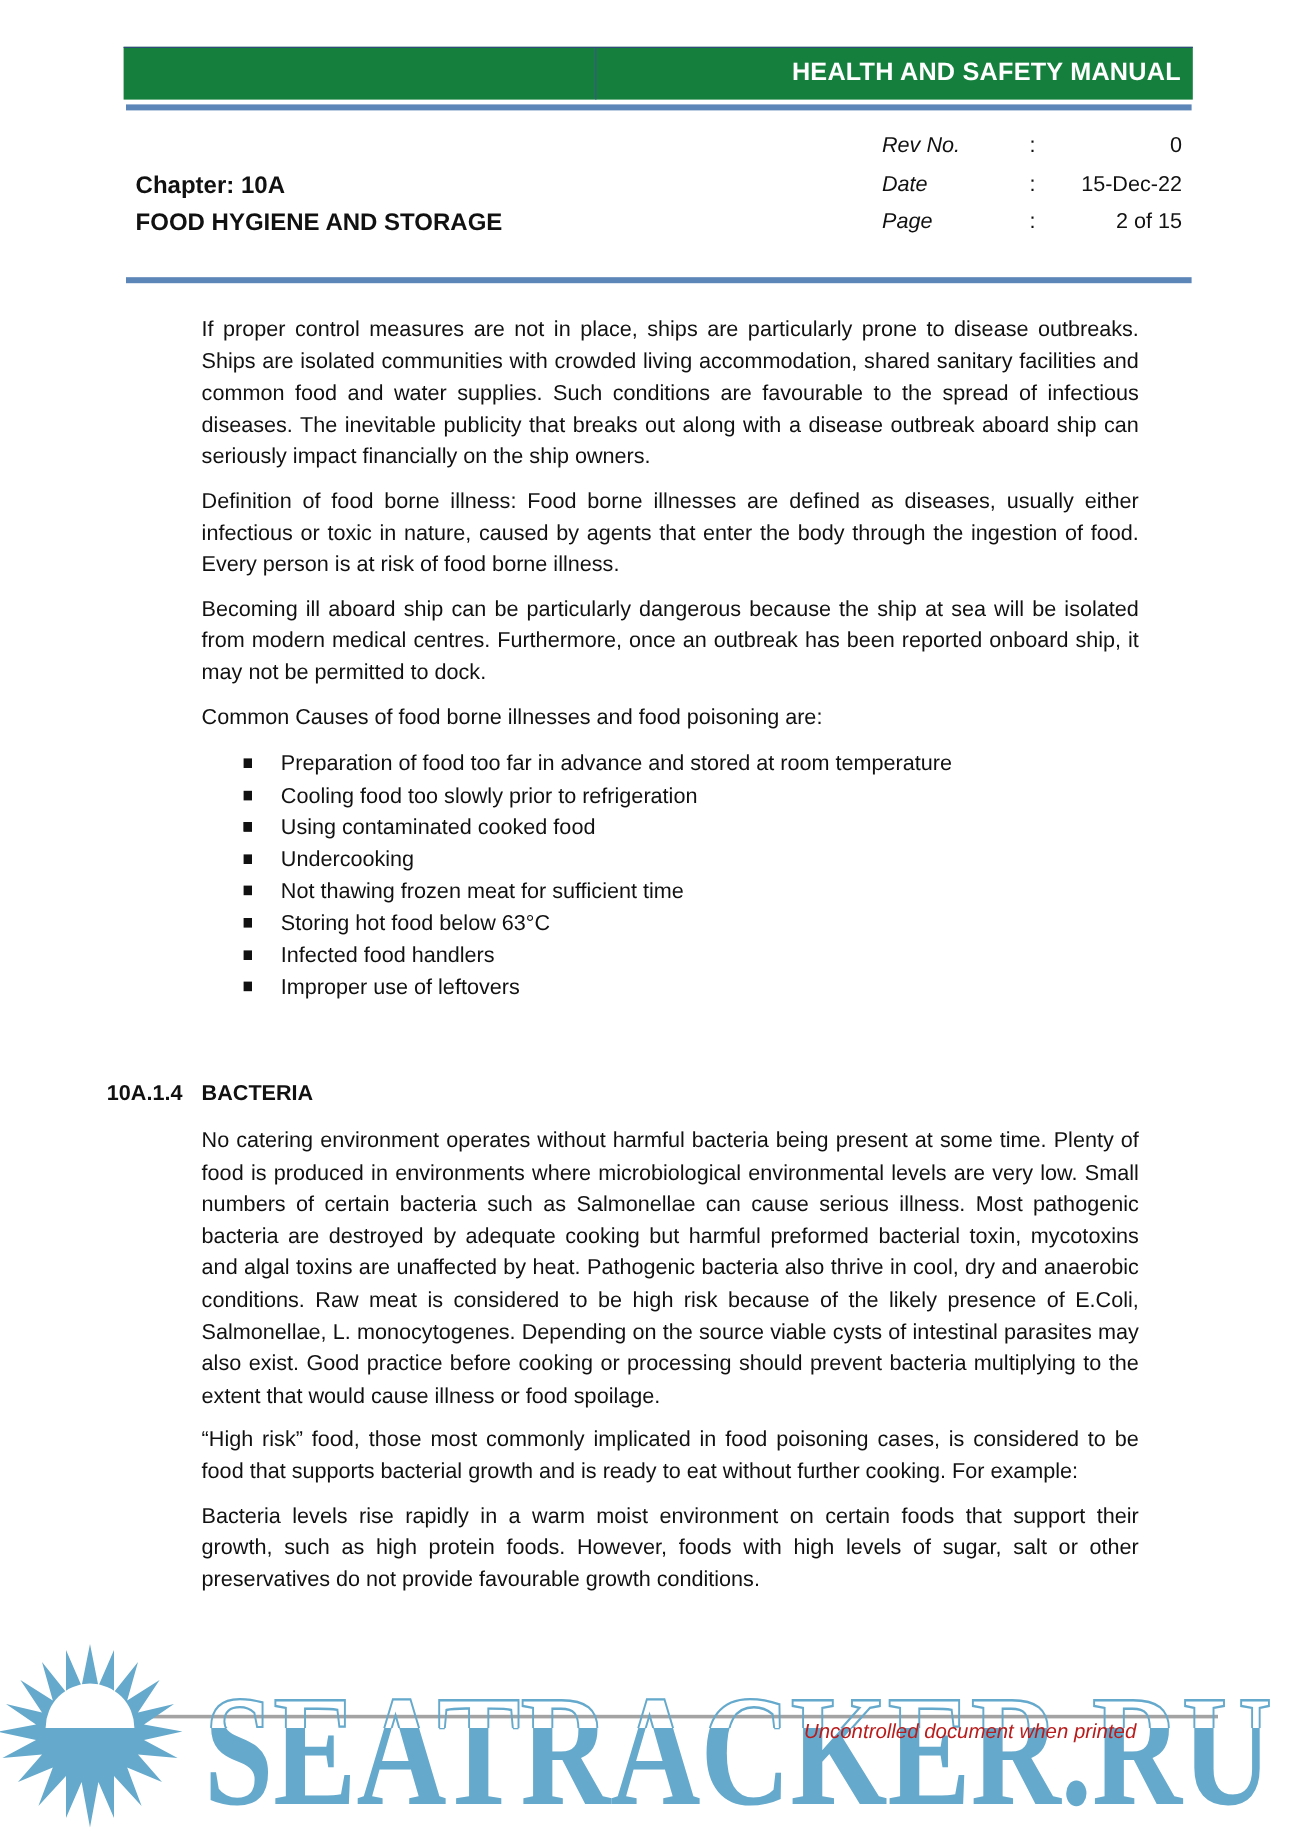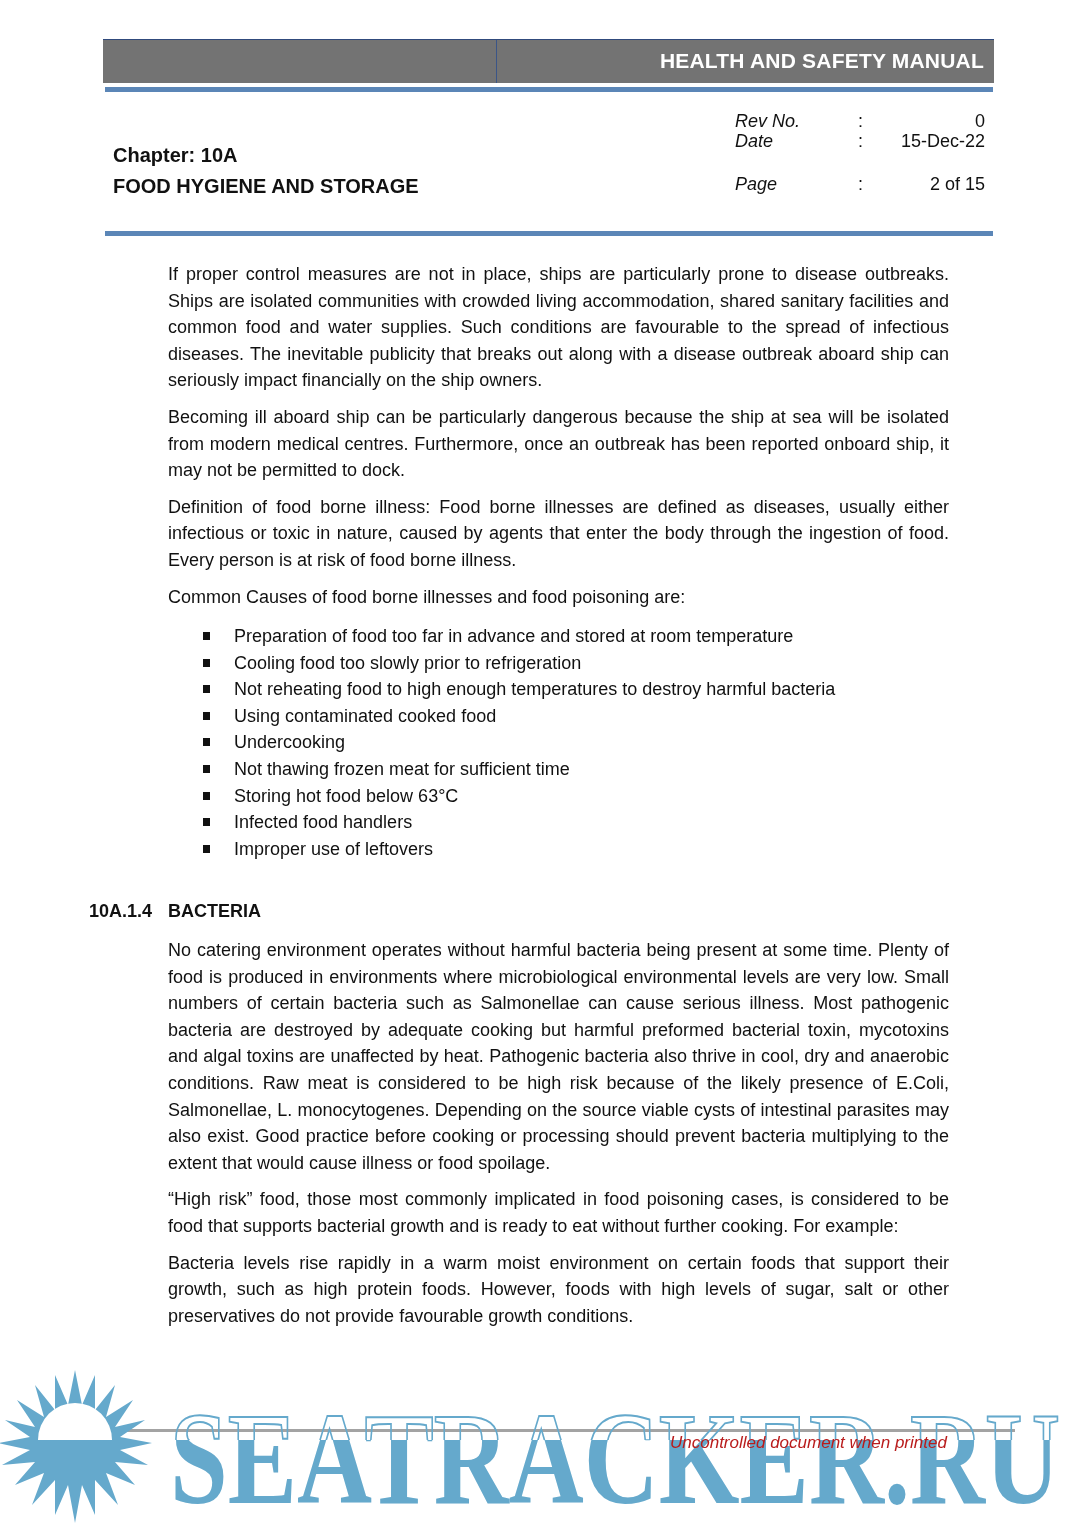--- a/index.html
+++ b/index.html
@@ -2,21 +2,21 @@
 <html><head>
   <meta charset="utf-8">
   <style>
     html, body { margin: 0; padding: 0; }
     body {
       width: 1080px; height: 1527px; background: #ffffff; position: relative; overflow: hidden;
       font-family: "Liberation Sans", sans-serif; color: #111;
     }
     .top-banner {
       position: absolute; left: 103px; top: 39px; width: 891px; height: 43px;
-      background: #737373; border-top: 1px solid #304a7c;
+      background: #15803d; border-top: 1px solid #304a7c;
     }
     .top-banner .divider {
       position: absolute; left: 393px; top: 0; width: 1px; height: 43px; background: #3b5587;
     }
     .top-banner .title {
       position: absolute; right: 10px; top: 9px; color: #fff; font-weight: bold; font-size: 21px;
       letter-spacing: 0.2px;
     }
     .rule { position: absolute; left: 105px; width: 888px; height: 5px; background: #5b86b7; }
     .rule.r1 { top: 87px; }
@@ -58,44 +58,44 @@
 
 <div class="chapter c1">Chapter: 10A</div>
 <div class="chapter c2">FOOD HYGIENE AND STORAGE</div>
 
 <div class="meta" style="top:111px;">
   <div class="row" style="top:0px;">
     <span class="lbl">Rev No.</span>
     <span class="colon">:</span>
     <span class="val">0</span>
   </div>
-  <div class="row" style="top:20px;">
+  <div class="row" style="top:32px;">
     <span class="lbl">Date</span>
     <span class="colon">:</span>
     <span class="val">15-Dec-22</span>
   </div>
   <div class="row" style="top:63px;">
     <span class="lbl">Page</span>
     <span class="colon">:</span>
     <span class="val">2 of 15</span>
   </div>
 </div>
 <div class="rule r2"></div>
 
 <div class="body-text p1">
   <p>If proper control measures are not in place, ships are particularly prone to disease outbreaks. Ships are isolated communities with crowded living accommodation, shared sanitary facilities and common food and water supplies. Such conditions are favourable to the spread of infectious diseases. The inevitable publicity that breaks out along with a disease outbreak aboard ship can seriously impact financially on the ship owners.</p>
+  <p>Definition of food borne illness: Food borne illnesses are defined as diseases, usually either infectious or toxic in nature, caused by agents that enter the body through the ingestion of food. Every person is at risk of food borne illness.</p>
   <p>Becoming ill aboard ship can be particularly dangerous because the ship at sea will be isolated from modern medical centres. Furthermore, once an outbreak has been reported onboard ship, it may not be permitted to dock.</p>
-  <p>Definition of food borne illness: Food borne illnesses are defined as diseases, usually either infectious or toxic in nature, caused by agents that enter the body through the ingestion of food. Every person is at risk of food borne illness.</p>
   <p>Common Causes of food borne illnesses and food poisoning are:</p>
 </div>
 
 <ul class="bullets">
   <li><span class="sq"></span><span>Preparation of food too far in advance and stored at room temperature</span></li>
   <li><span class="sq"></span><span>Cooling food too slowly prior to refrigeration</span></li>
-  <li><span class="sq"></span><span>Not reheating food to high enough temperatures to destroy harmful bacteria</span></li>
+  <li><span class="sq"></span></li>
   <li><span class="sq"></span><span>Using contaminated cooked food</span></li>
   <li><span class="sq"></span><span>Undercooking</span></li>
   <li><span class="sq"></span><span>Not thawing frozen meat for sufficient time</span></li>
   <li><span class="sq"></span><span>Storing hot food below 63°C</span></li>
   <li><span class="sq"></span><span>Infected food handlers</span></li>
   <li><span class="sq"></span><span>Improper use of leftovers</span></li>
 </ul>
 
 <div class="section-head">
   <span class="num">10A.1.4</span><span>BACTERIA</span>

